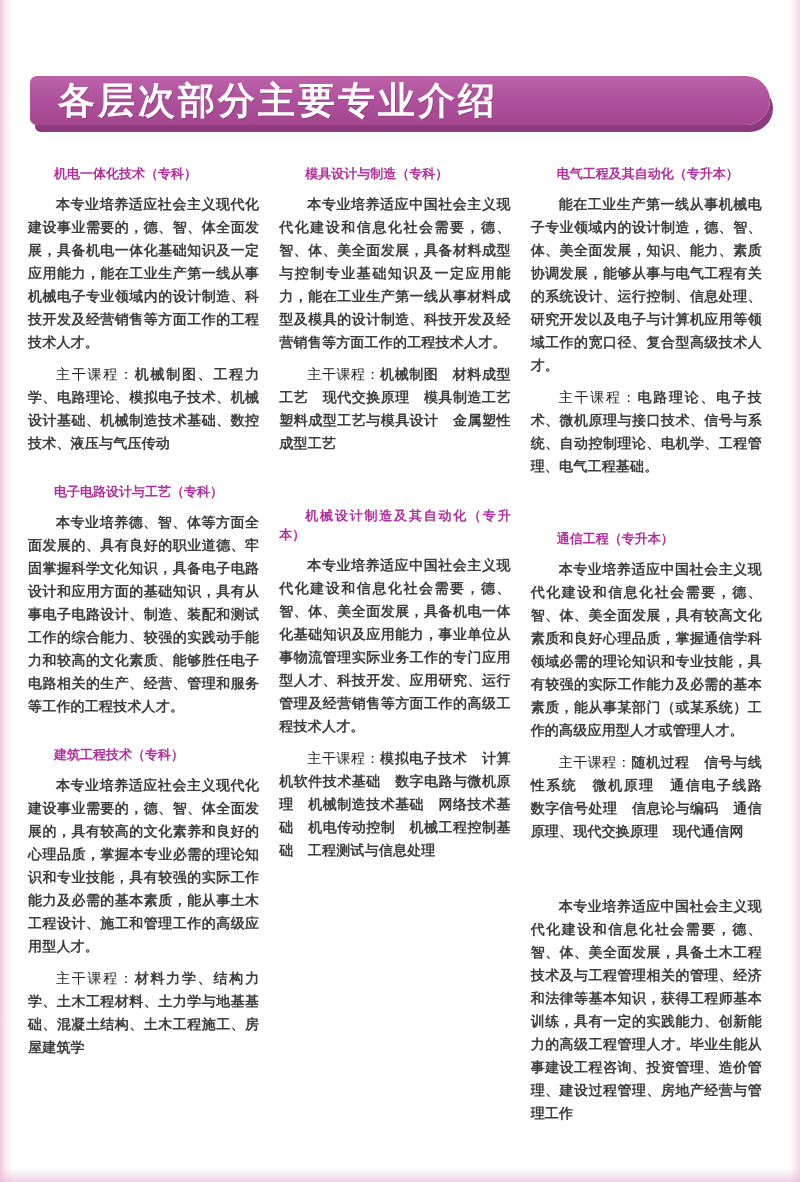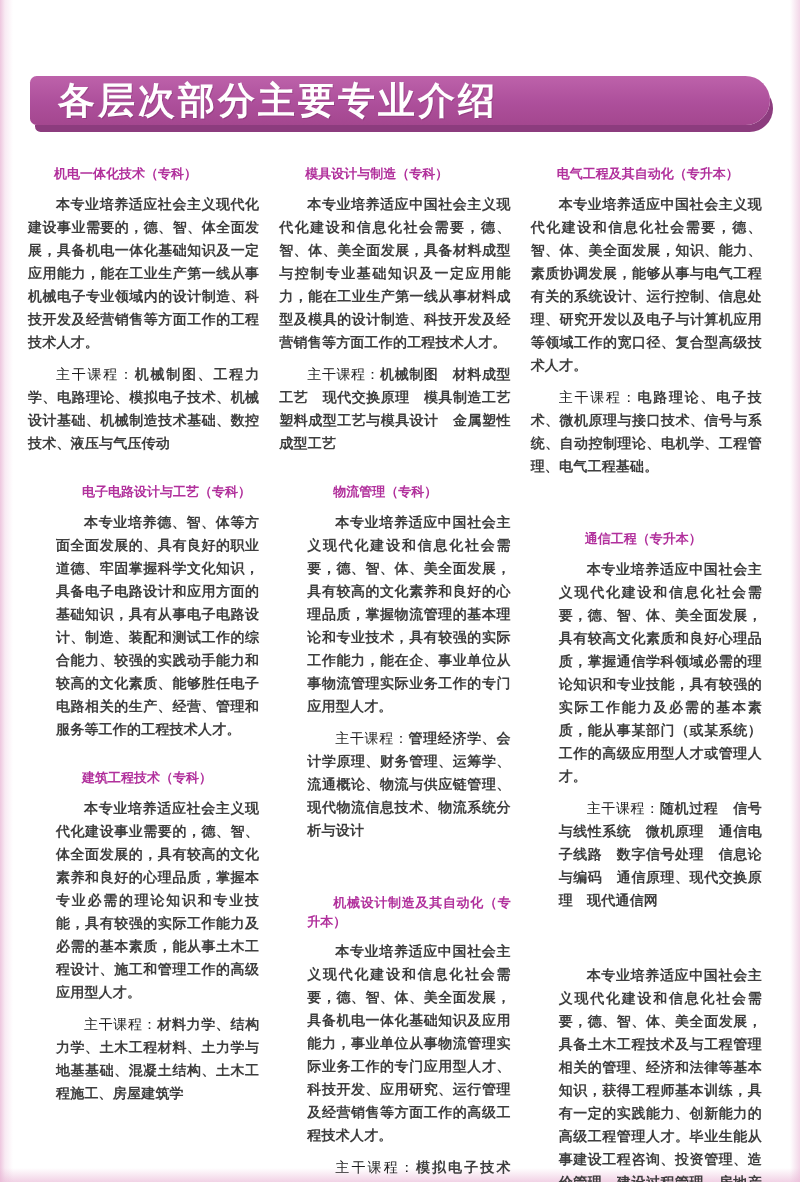--- a/index.html
+++ b/index.html
@@ -39,21 +39,21 @@
     line-height:1;
     text-shadow:1px 1px 0 rgba(90,20,70,0.25);
   }
   
   .content{
     display:flex;
     gap:20px;
     padding:40px 38px 0 28px;
   }
   .col{flex:1;min-width:0;}
-  .major + .major{margin-top:28px;margin-left:28px;}
+  .major + .major{margin-top:28px;}
   .major.mt-lg{margin-top:52px;}
   .major-title{
     color:var(--accent);
     font-size:13px;
     font-weight:bold;
     line-height:1.45;
     text-indent:2em;
     text-align:justify;
     margin-bottom:9px;
   }
@@ -99,36 +99,31 @@
         <p class="major-courses"><span class="courses-label">主干课程：</span><span>材料力学、结构力学、土木工程材料、土力学与地基基础、混凝土结构、土木工程施工、房屋建筑学</span></p>
       </section>
     </div>
 
     <div class="col">
       <section class="major">
         <h2 class="major-title">模具设计与制造（专科）</h2>
         <p class="major-body">本专业培养适应中国社会主义现代化建设和信息化社会需要，德、智、体、美全面发展，具备材料成型与控制专业基础知识及一定应用能力，能在工业生产第一线从事材料成型及模具的设计制造、科技开发及经营销售等方面工作的工程技术人才。</p>
         <p class="major-courses"><span class="courses-label">主干课程：</span><span>机械制图　材料成型工艺　现代交换原理　模具制造工艺　塑料成型工艺与模具设计　金属塑性成型工艺</span></p>
       </section>
-      <section class="major">
-        <h2 class="major-title">物流管理（专科）</h2>
-        <p class="major-body">本专业培养适应中国社会主义现代化建设和信息化社会需要，德、智、体、美全面发展，具有较高的文化素养和良好的心理品质，掌握物流管理的基本理论和专业技术，具有较强的实际工作能力，能在企、事业单位从事物流管理实际业务工作的专门应用型人才。</p>
-        <p class="major-courses"><span class="courses-label">主干课程：</span><span>管理经济学、会计学原理、财务管理、运筹学、流通概论、物流与供应链管理、现代物流信息技术、物流系统分析与设计</span></p>
-      </section>
       <section class="major mt-lg">
         <h2 class="major-title">机械设计制造及其自动化（专升本）</h2>
         <p class="major-body">本专业培养适应中国社会主义现代化建设和信息化社会需要，德、智、体、美全面发展，具备机电一体化基础知识及应用能力，事业单位从事物流管理实际业务工作的专门应用型人才、科技开发、应用研究、运行管理及经营销售等方面工作的高级工程技术人才。</p>
         <p class="major-courses"><span class="courses-label">主干课程：</span><span>模拟电子技术　计算机软件技术基础　数字电路与微机原理　机械制造技术基础　网络技术基础　机电传动控制　机械工程控制基础　工程测试与信息处理</span></p>
       </section>
     </div>
 
     <div class="col">
       <section class="major">
         <h2 class="major-title">电气工程及其自动化（专升本）</h2>
-        <p class="major-body">本专业培养适应中国社会主义现代化建设和信息化社会需要，德、智、体、美全面发展，知识、能力、素质协调发展，能够从事与电气工程有关的系统设计、运行控制、信息处理、研究开发以及电子与计算机应用等领域工作的宽口径、复合型高级技术人才。</p>
+        <p class="major-body">能在工业生产第一线从事机械电子专业领域内的设计制造，德、智、体、美全面发展，知识、能力、素质协调发展，能够从事与电气工程有关的系统设计、运行控制、信息处理、研究开发以及电子与计算机应用等领域工作的宽口径、复合型高级技术人才。</p>
         <p class="major-courses"><span class="courses-label">主干课程：</span><span>电路理论、电子技术、微机原理与接口技术、信号与系统、自动控制理论、电机学、工程管理、电气工程基础。</span></p>
       </section>
       <section class="major mt-lg">
         <h2 class="major-title">通信工程（专升本）</h2>
         <p class="major-body">本专业培养适应中国社会主义现代化建设和信息化社会需要，德、智、体、美全面发展，具有较高文化素质和良好心理品质，掌握通信学科领域必需的理论知识和专业技能，具有较强的实际工作能力及必需的基本素质，能从事某部门（或某系统）工作的高级应用型人才或管理人才。</p>
         <p class="major-courses"><span class="courses-label">主干课程：</span><span>随机过程　信号与线性系统　微机原理　通信电子线路　数字信号处理　信息论与编码　通信原理、现代交换原理　现代通信网</span></p>
       </section>
       <section class="major mt-lg">
         <p class="major-body">本专业培养适应中国社会主义现代化建设和信息化社会需要，德、智、体、美全面发展，具备土木工程技术及与工程管理相关的管理、经济和法律等基本知识，获得工程师基本训练，具有一定的实践能力、创新能力的高级工程管理人才。毕业生能从事建设工程咨询、投资管理、造价管理、建设过程管理、房地产经营与管理工作</p>
 

